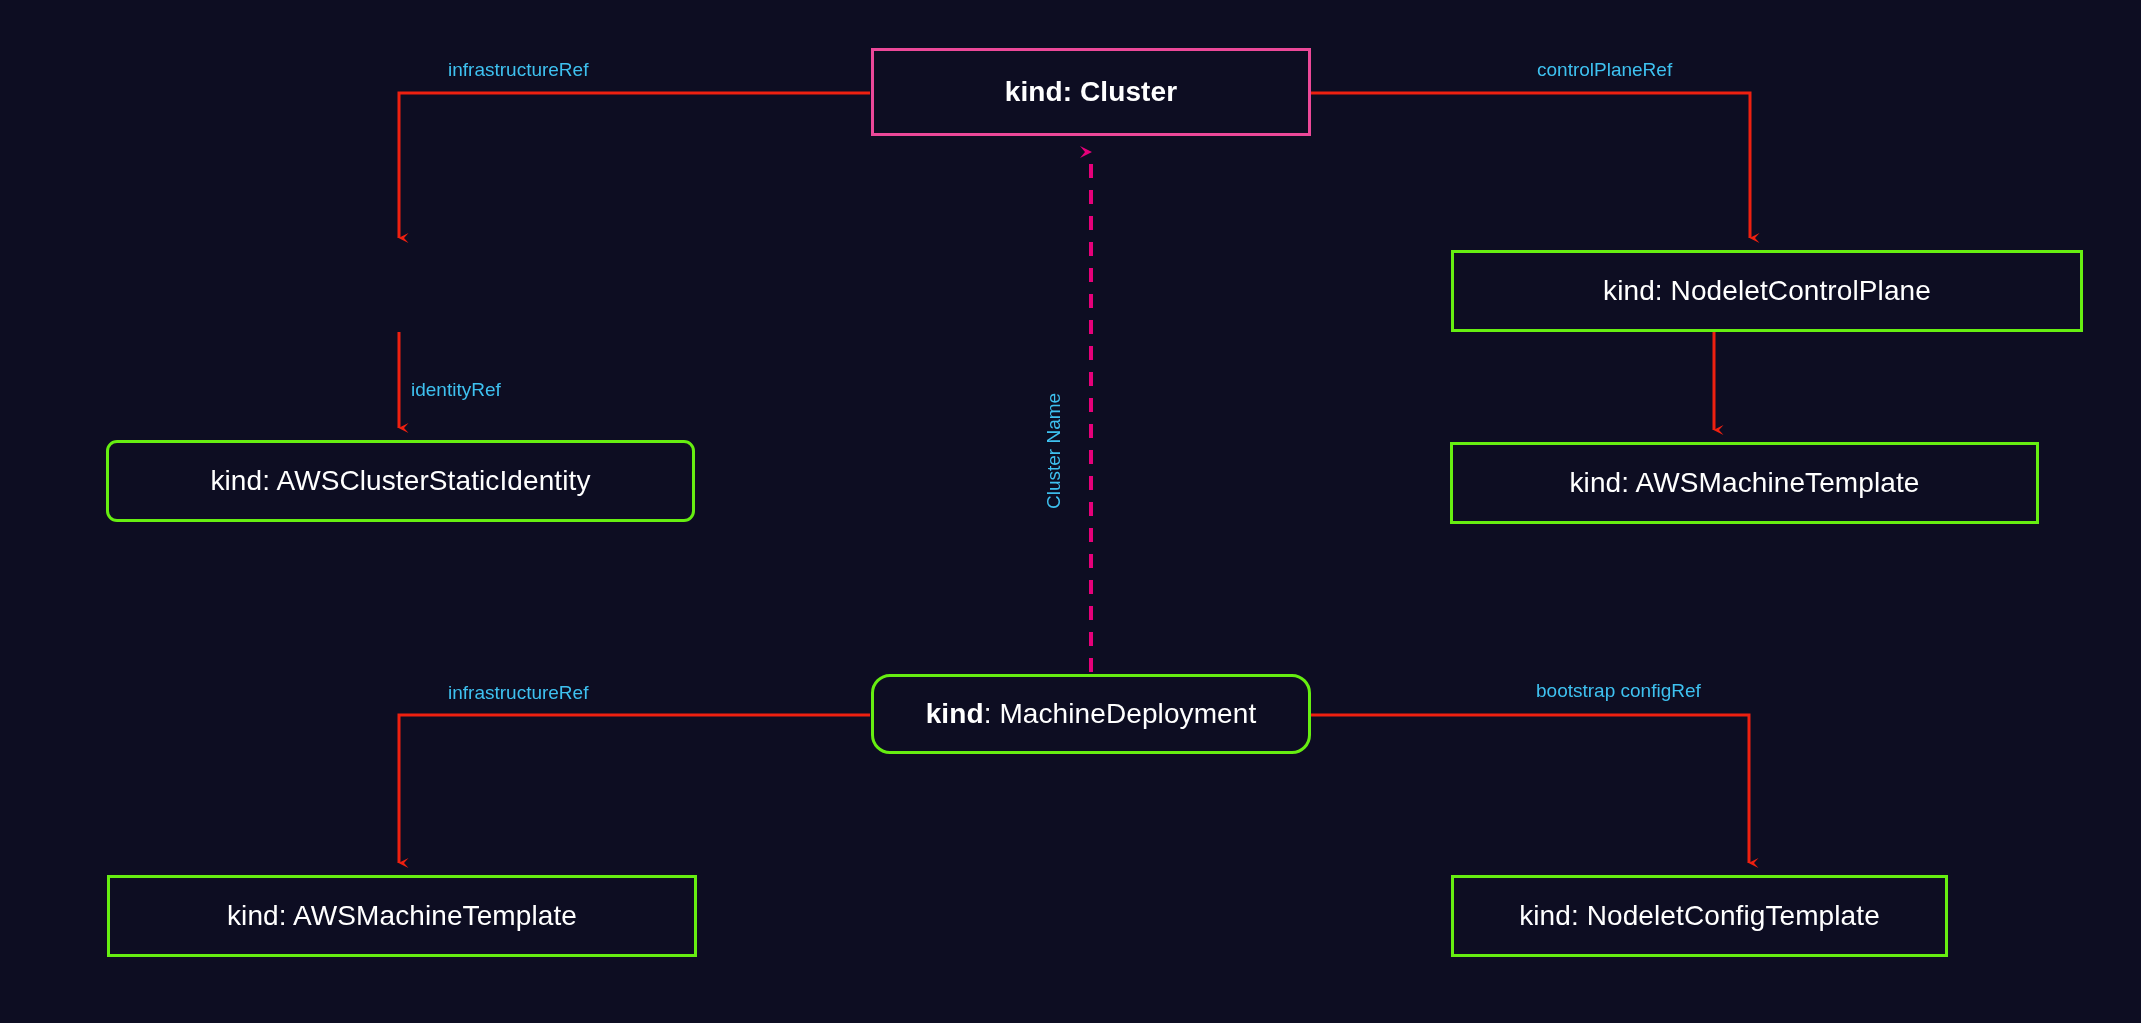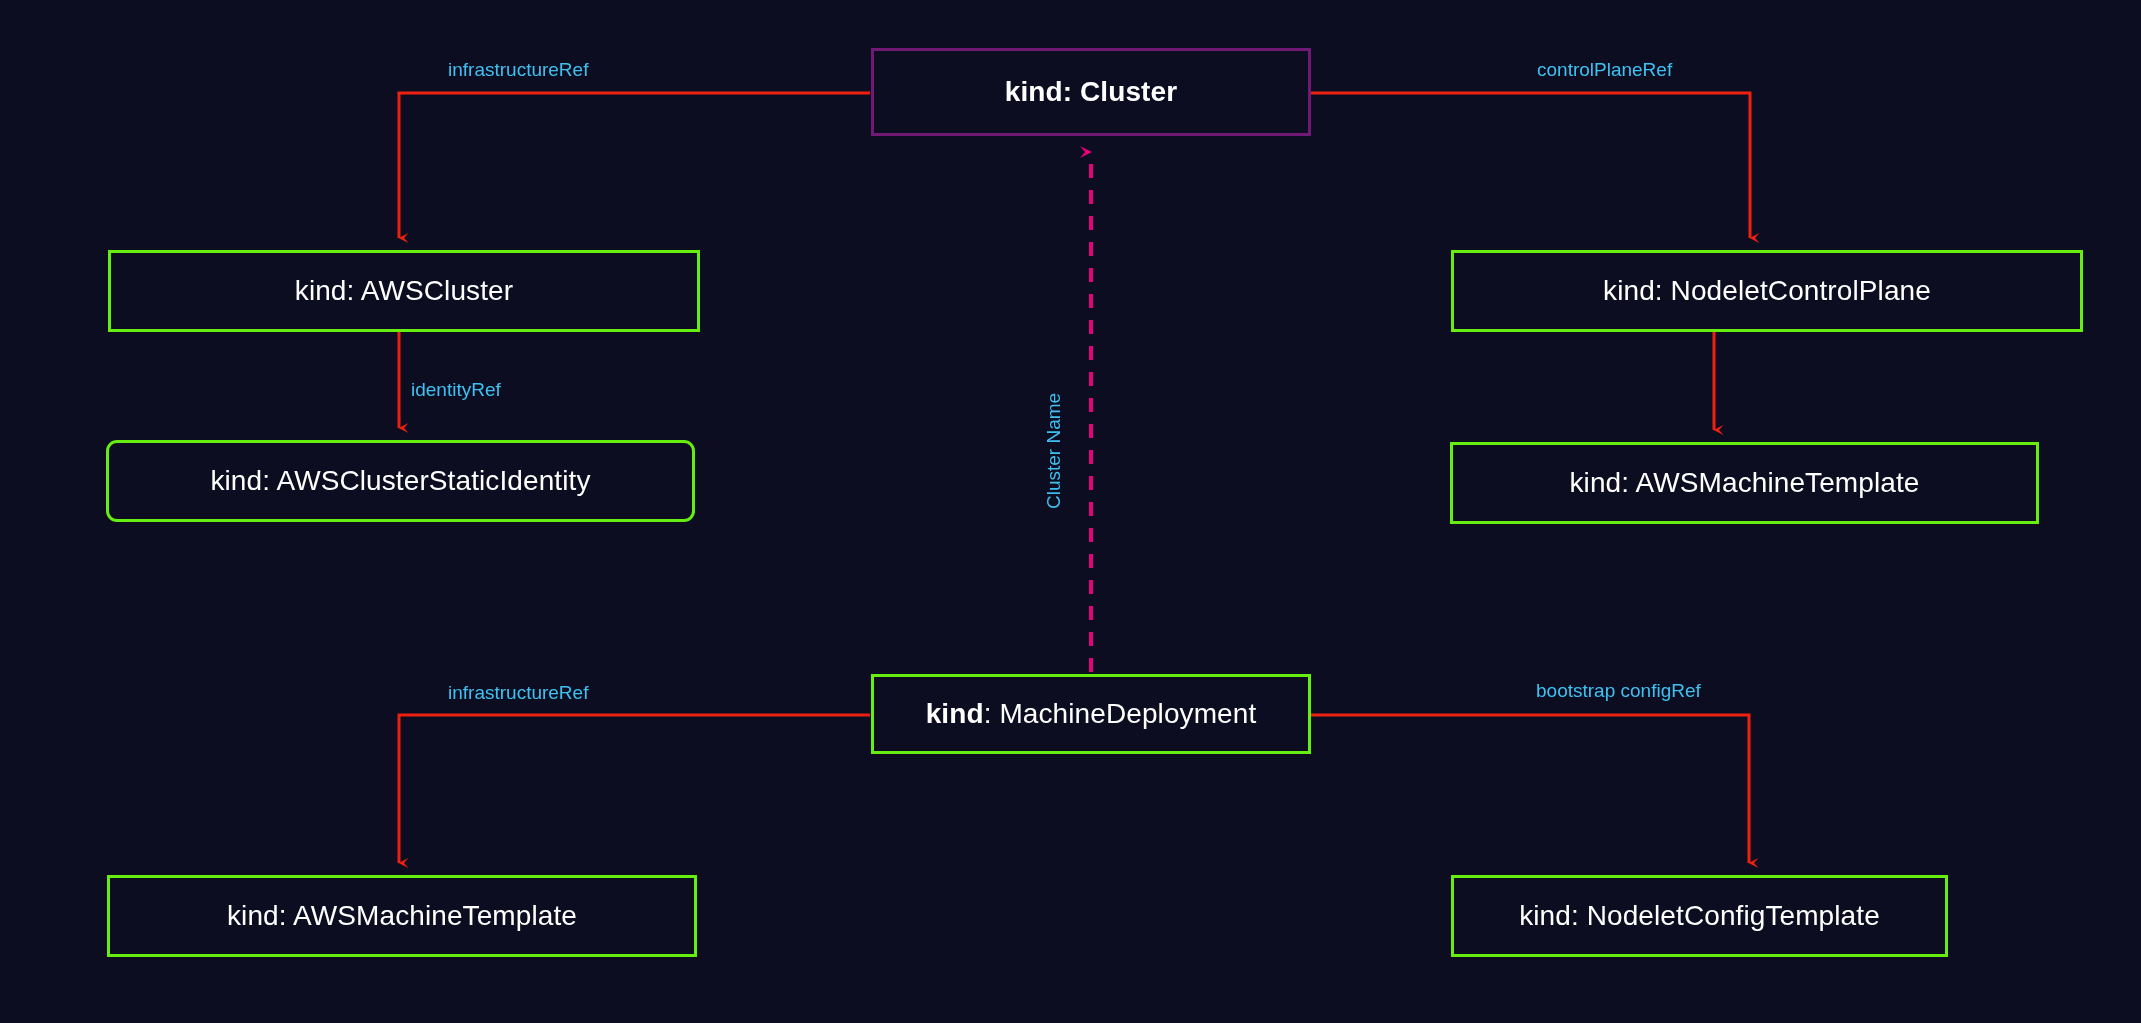--- a/index.html
+++ b/index.html
@@ -34,21 +34,21 @@
     justify-content: center;
     background: #0d0d22;
     color: #ffffff;
     text-align: center;
     line-height: 1.1;
   }
   .node-green {
     border: 3px solid #66ee11;
   }
   .node-blue {
-    border: 3px solid #701a75;
+    border: 3px solid #ec4899;
   }
   .node-label {
     white-space: nowrap;
     font-size: 28px;
     font-weight: 400;
     letter-spacing: 0.1px;
   }
   .node-label.bold-all {
     font-weight: 700;
     font-size: 28px;
@@ -98,37 +98,34 @@
 
     <path d="M 1311 715 L 1749 715 L 1749 863" fill="none" stroke="#ee2010" stroke-width="3" marker-end="url(#arrow-red)"></path>
   </svg>
 
   <div class="node node-blue" style="left:871px; top:48px; width:440px; height:88px;">
     <span class="node-label bold-all">
       <span class="kw">kind</span><span>: Cluster</span>
     </span>
   </div>
 
-  <div class="node node-green" style="left:108px; top:250px; width:592px; height:82px;">
-    <span class="node-label">kind: AWSCluster</span>
-  </div>
 
   <div class="node node-green" style="left:106px; top:440px; width:589px; height:82px;border-radius:11px;">
     <span class="node-label">kind: AWSClusterStaticIdentity</span>
   </div>
 
   <div class="node node-green" style="left:1451px; top:250px; width:632px; height:82px;">
     <span class="node-label">kind: NodeletControlPlane</span>
   </div>
 
   <div class="node node-green" style="left:1450px; top:442px; width:589px; height:82px;">
     <span class="node-label">kind: AWSMachineTemplate</span>
   </div>
 
-  <div class="node node-green" style="left:871px; top:674px; width:440px; height:80px;">
+  <div class="node node-green" style="left:871px; top:674px; width:440px; height:80px;border-radius:19px;">
     <span class="node-label">
       <span class="kw">kind</span><span>: MachineDeployment</span>
     </span>
   </div>
 
   <div class="node node-green" style="left:107px; top:875px; width:590px; height:82px;">
     <span class="node-label">kind: AWSMachineTemplate</span>
   </div>
 
   <div class="node node-green" style="left:1451px; top:875px; width:497px; height:82px;">

